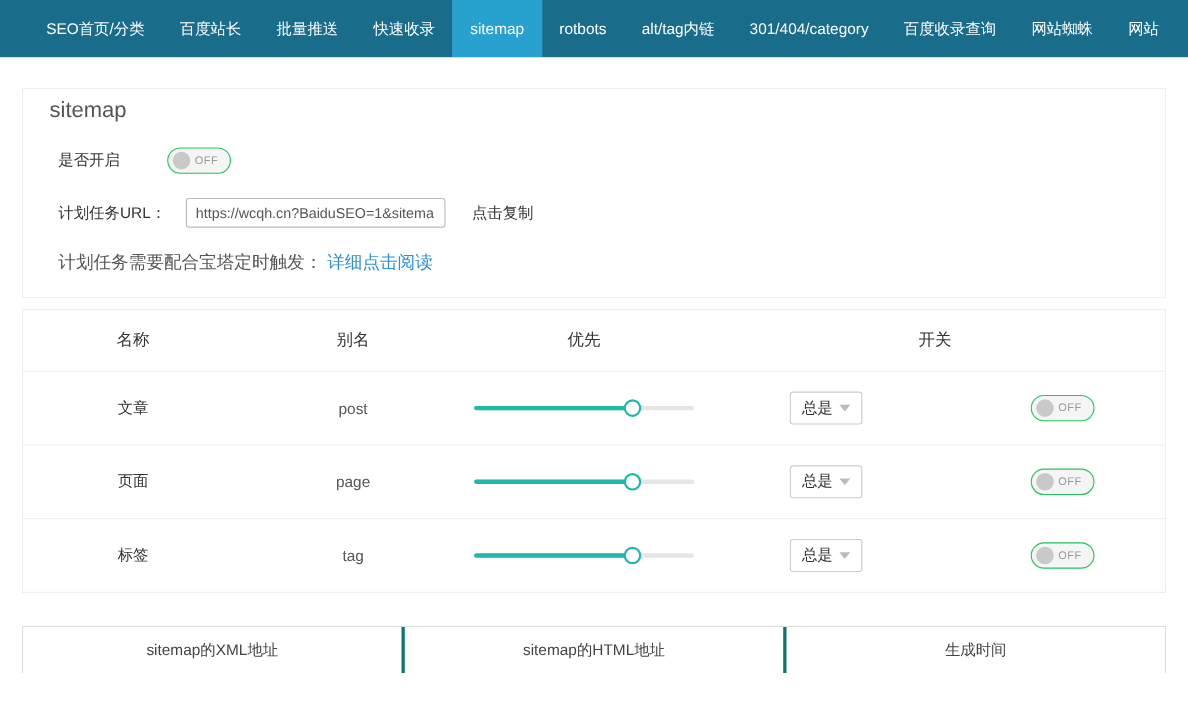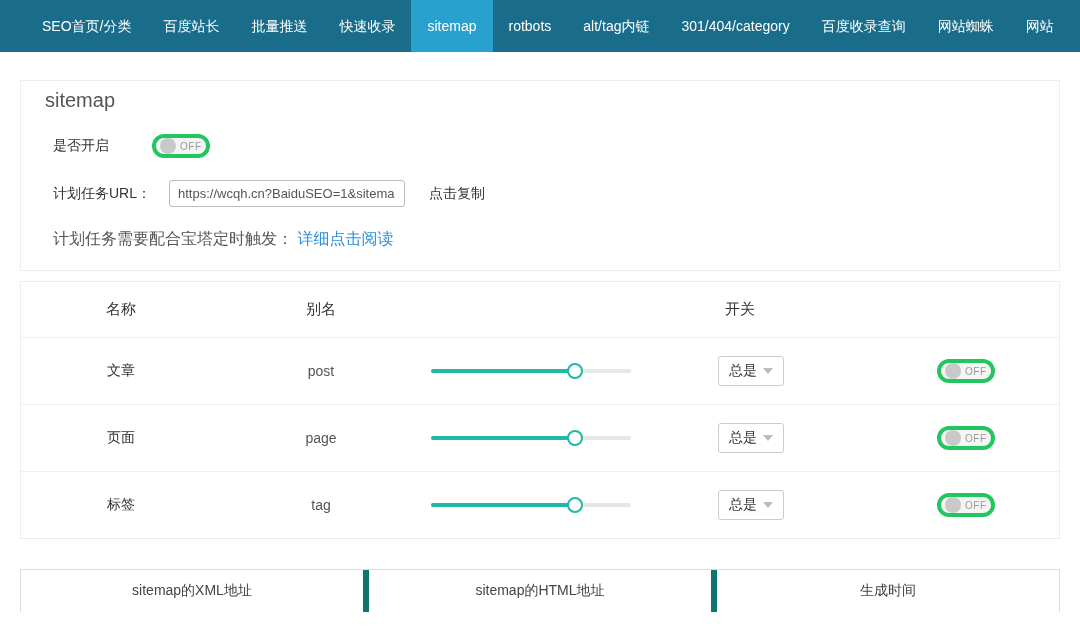--- a/index.html
+++ b/index.html
@@ -5,21 +5,21 @@
   * { box-sizing: border-box; margin: 0; padding: 0; }
   body { font-family: "Microsoft YaHei", Arial, sans-serif; font-size: 14px; color: #333; background: #fff; width: 1080px; }
   .nav { background: #1a6d8a; height: 52px; display: flex; align-items: center; padding: 0 26px; overflow: hidden; }
   .nav-item { color: #fff; padding: 0 16px; height: 52px; line-height: 52px; white-space: nowrap; cursor: pointer; font-size: 14px; }
   .nav-item.active { background: #29a1cf; }
   .panel { margin: 28px 20px 10px 20px; border: 1px solid #eee; }
   .panel-title { font-size: 20px; color: #555; padding: 8px 0 16px 24px; }
   .panel-body { padding: 6px 24px 20px 32px; }
   .row { display: flex; align-items: center; margin-bottom: 22px; font-size: 14px; gap: 12px; }
   .row .label { color: #333; min-width: 75px; }
-  .toggle { display: inline-flex; align-items: center; width: 58px; height: 24px; border: 4px solid #22c55e; border-radius: 14px; background: #f5f5f5; padding: 0 4px; cursor: pointer; margin-left: 12px; }
+  .toggle { display: inline-flex; align-items: center; width: 58px; height: 24px; border: 1px solid #22c55e; border-radius: 14px; background: #f5f5f5; padding: 0 4px; cursor: pointer; margin-left: 12px; }
   .toggle .knob { width: 16px; height: 16px; border-radius: 50%; background: #c9c9c9; }
   .toggle .txt { font-size: 10px; color: #999; margin-left: 4px; letter-spacing: 0.5px; }
   .url-input { margin-left: 6px; border: 1px solid #bbb; border-radius: 3px; padding: 5px 8px; width: 236px; font-size: 13px; color: #555; }
   .copy-text { margin-left: 12px; color: #333; }
   .note { color: #555; font-size: 16px; }
   .note a { color: #2b90d9; text-decoration: none; }
   .table-wrap { margin: 0 20px; border: 1px solid #eee; }
   .trow { display: flex; align-items: center; padding: 18px 0; border-bottom: 1px solid #f0f0f0; }
   .trow:last-child { border-bottom: none; }
   .trow .cell { text-align: center; }
@@ -30,21 +30,21 @@
   .cell.switch { flex: 1; display: flex; justify-content: center; }
   .thead { font-weight: 400; color: #333; font-size: 15px; }
   .thead .cell { color: #333; }
   .slider { position: relative; width: 200px; height: 16px; }
   .slider .track-bg { position: absolute; top: 50%; left: 0; right: 0; height: 4px; background: #e6e6e6; border-radius: 2px; transform: translateY(-50%); }
   .slider .track-fill { position: absolute; top: 50%; left: 0; height: 4px; background: #1eb9a8; border-radius: 2px; transform: translateY(-50%); }
   .slider .handle { position: absolute; top: 50%; width: 16px; height: 16px; border: 2px solid #1eb9a8; background: #fff; border-radius: 50%; transform: translate(-50%, -50%); cursor: pointer; }
   .select { display: inline-flex; align-items: center; border: 1px solid #ccc; border-radius: 3px; padding: 5px 10px; width: 66px; cursor: pointer; justify-content: space-between; background: #fff; }
   .select .caret { width: 0; height: 0; border-left: 5px solid transparent; border-right: 5px solid transparent; border-top: 6px solid #bbb; }
   .bottom-table { margin: 30px 20px 0 20px; display: flex; border: 1px solid #ddd; border-bottom: none; }
-  .bottom-table .bcell { flex: 1; text-align: center; padding: 12px 0; border-right: 6px solid #0f766e; color: #444; }
+  .bottom-table .bcell { flex: 1; text-align: center; padding: 12px 0; border-right: 3px solid #0f766e; color: #444; }
   .bottom-table .bcell:last-child { border-right: none; }
 </style>
 </head>
 <body>
 
 <div class="nav">
   <div class="nav-item">SEO首页/分类</div>
   <div class="nav-item">百度站长</div>
   <div class="nav-item">批量推送</div>
   <div class="nav-item">快速收录</div>
@@ -76,20 +76,21 @@
       <span>计划任务需要配合宝塔定时触发：</span>
       <a href="#">详细点击阅读</a>
     </div>
   </div>
 </div>
 
 <div class="table-wrap">
   <div class="trow thead">
     <div class="cell name">名称</div>
     <div class="cell alias">别名</div>
+    <div class="cell priority">优先</div>
     <div class="cell switch">开关</div>
   </div>
 
   <div class="trow">
     <div class="cell name">文章</div>
     <div class="cell alias">post</div>
     <div class="cell priority">
       <div class="slider">
         <div class="track-bg"></div>
         <div class="track-fill" style="width:72%;"></div>

